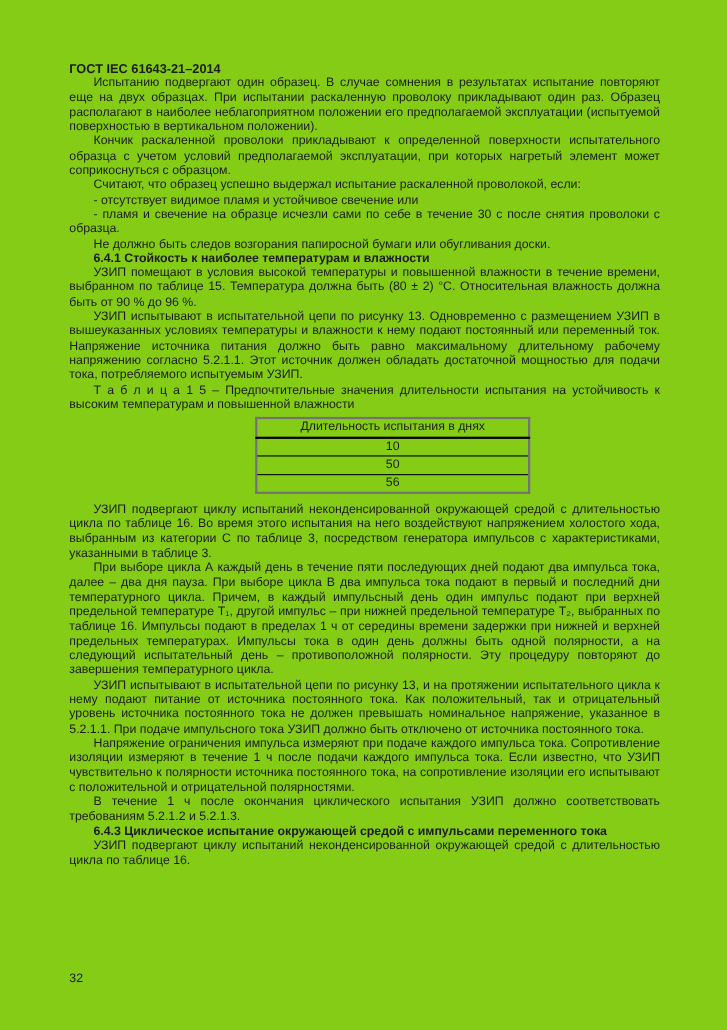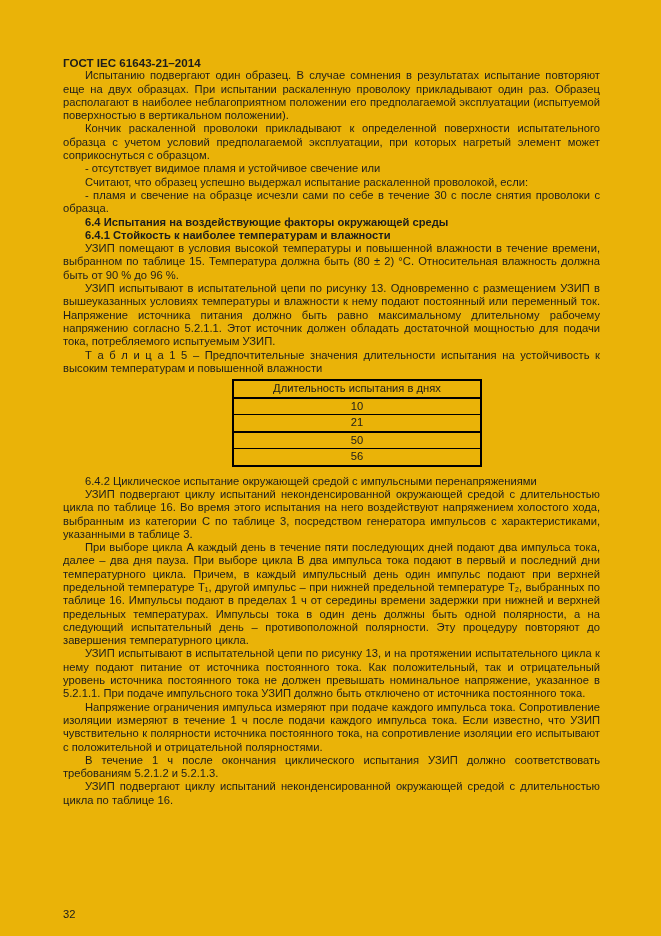--- a/index.html
+++ b/index.html
@@ -1,20 +1,20 @@
 <!DOCTYPE html>
 <html><head>
 <meta charset="utf-8">
 <style>
   html, body { margin: 0; padding: 0; background: #ffffff; }
   .page {
     position: relative;
     width: 661px;
     height: 936px;
-    background: #eab308;
+    background: #84cc16;
     overflow: hidden;
     font-family: "Liberation Sans", sans-serif;
     color: #1c1c1c;
   }
   .content {
     position: absolute;
     left: 63px;
     top: 0;
     width: 537px;
     font-size: 11.2px;
@@ -29,85 +29,82 @@
   }
   .content p { margin: 0; text-indent: 22px; }
   .first-para { margin-top: 12px; }
   .gap13 { margin-top: 13px; }
   .heading { font-weight: bold; }
   .caption { text-indent: 0; margin-top: 13px; }
   table.t15 {
     border-collapse: collapse;
     width: 250px;
     margin: 4px 0 8px 169px;
-    border: 2px solid #000000;
+    border: 2px solid #737373;
     table-layout: fixed;
   }
   table.t15 td {
     border: 1px solid #000000;
     text-align: center;
     font-size: 11.2px;
     line-height: 12.5px;
     padding: 1px 2px 2px 2px;
   }
   table.t15 tr.hdr td { border-bottom: 2px solid #000000; }
   table.t15 tr.thick td { border-bottom: 2px solid #000000; }
   .page-number {
     position: absolute;
     left: 63px;
-    top: 908px;
+    top: 884px;
     font-size: 11.2px;
   }
 </style>
 </head>
 <body>
 
 <div class="page">
   <div class="content">
 
     <div class="doc-header">ГОСТ IEC 61643-21–2014</div>
 
     <p class="first-para">Испытанию подвергают один образец.  В случае сомнения в результатах испытание повторяют еще на двух образцах. При испытании раскаленную проволоку прикладывают один раз. Образец располагают в наиболее неблагоприятном положении его предполагаемой эксплуатации (испытуемой поверхностью в вертикальном положении).</p>
     <p>Кончик раскаленной проволоки прикладывают к определенной поверхности испытательного образца с учетом условий предполагаемой эксплуатации, при которых нагретый элемент может соприкоснуться с образцом.</p>
+    <p>Считают, что образец успешно выдержал испытание раскаленной проволокой, если:</p>
     <p>- отсутствует видимое пламя и устойчивое свечение или</p>
-    <p>Считают, что образец успешно выдержал испытание раскаленной проволокой, если:</p>
     <p>- пламя и свечение на образце исчезли сами по себе в течение 30 с после снятия проволоки с образца.</p>
+    <p>Не должно быть следов возгорания папиросной бумаги или обугливания доски.</p>
 
-    <p class="heading gap13">6.4 Испытания на воздействующие факторы окружающей среды</p>
     <p class="heading">6.4.1 Стойкость к наиболее температурам и влажности</p>
 
     <p>УЗИП помещают в условия высокой температуры и повышенной влажности в течение времени, выбранном по таблице 15. Температура должна быть (80 ± 2) °С. Относительная влажность должна быть от 90 % до 96 %.</p>
     <p>УЗИП испытывают в испытательной цепи по рисунку 13. Одновременно с размещением УЗИП в вышеуказанных условиях температуры и влажности к нему подают постоянный или переменный ток. Напряжение источника питания должно быть равно максимальному длительному рабочему напряжению согласно 5.2.1.1. Этот источник должен обладать достаточной мощностью для подачи тока, потребляемого испытуемым УЗИП.</p>
 
     <p class="caption">Т а б л и ц а   1 5  –  Предпочтительные значения длительности испытания на устойчивость к высоким температурам и повышенной влажности</p>
 
     <table class="t15">
       <tbody>
         <tr class="hdr">
           <td>Длительность испытания в днях</td>
         </tr>
         <tr>
           <td>10</td>
         </tr>
-        <tr class="thick">
-          <td>21</td>
-        </tr>
         <tr>
           <td>50</td>
         </tr>
         <tr>
           <td>56</td>
         </tr>
       </tbody>
     </table>
 
-    <p>6.4.2 Циклическое испытание окружающей средой с импульсными перенапряжениями</p>
     <p>УЗИП подвергают циклу испытаний неконденсированной окружающей средой с длительностью цикла по таблице 16. Во время этого испытания на него воздействуют напряжением холостого хода, выбранным из категории С по таблице 3, посредством генератора импульсов с характеристиками, указанными в таблице 3.</p>
     <p>При выборе цикла А каждый день в течение пяти последующих дней подают два импульса тока, далее – два дня пауза. При выборе цикла В два импульса тока подают в первый и последний дни температурного цикла. Причем, в каждый импульсный день один импульс подают при верхней предельной температуре Т₁, другой импульс – при нижней предельной температуре Т₂, выбранных по таблице 16. Импульсы подают в пределах 1 ч от середины времени задержки при нижней и верхней предельных температурах. Импульсы тока в один день должны быть одной полярности, а на следующий испытательный день – противоположной полярности. Эту процедуру повторяют до завершения температурного цикла.</p>
     <p>УЗИП испытывают в испытательной цепи по рисунку 13, и на протяжении испытательного цикла к нему подают питание от источника постоянного тока. Как положительный, так и отрицательный уровень источника постоянного тока не должен превышать номинальное напряжение, указанное в 5.2.1.1. При подаче импульсного тока УЗИП должно быть отключено от источника постоянного тока.</p>
     <p>Напряжение ограничения импульса измеряют при подаче каждого импульса тока. Сопротивление изоляции измеряют в течение 1 ч после подачи каждого импульса тока. Если известно, что УЗИП чувствительно к полярности источника постоянного тока, на сопротивление изоляции его испытывают с положительной и отрицательной полярностями.</p>
     <p>В течение 1 ч после окончания циклического испытания УЗИП должно соответствовать требованиям 5.2.1.2 и 5.2.1.3.</p>
+    <p class="heading">6.4.3 Циклическое испытание окружающей средой с импульсами переменного тока</p>
     <p>УЗИП подвергают циклу испытаний неконденсированной окружающей средой с длительностью цикла по таблице 16.</p>
 
   </div>
 
   <div class="page-number">32</div>
 </div>
 
 </body></html>

